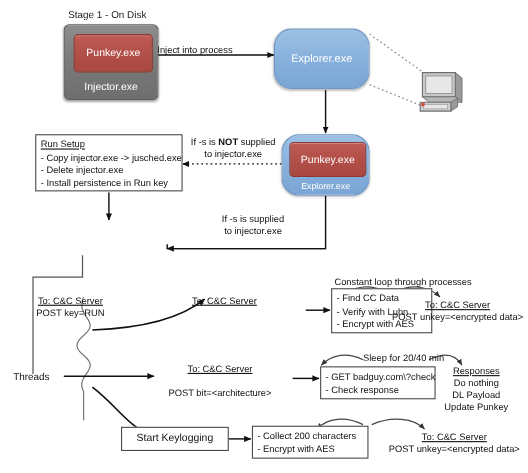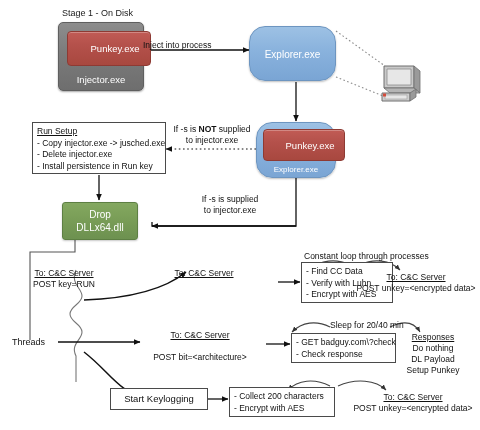--- a/index.html
+++ b/index.html
@@ -38,21 +38,20 @@
   }
   .punkey-inner {
     position: absolute;
     background: linear-gradient(to bottom, #c15b55 0%, #b4514b 40%, #a8483f 100%);
     border: 1px solid #8e3a33;
     border-radius: 4px;
     color: #ffffff;
     font-size: 9.5px;
     display: flex; align-items: center; justify-content: center;
     box-shadow: inset 0 1px 0 rgba(255,255,255,.28);
-    padding-left: 12px;
   }
   .injector-caption {
     position: absolute;
     left: 0; right: 0; bottom: 5px;
     text-align: center;
     color: #ffffff;
     font-size: 9.5px;
   }
 
   
@@ -216,24 +215,20 @@
   <div class="node explorer-shell" style="left:256px; top:122px; width:80px; height:56px;">
     <div class="punkey-inner" style="left:6px; top:6px; width:68px; height:30px;">Punkey.exe</div>
     <div class="explorer-caption">Explorer.exe</div>
   </div>
 
   <div class="txt c" style="left:175px; top:194px; width:110px;">
     <span>If -s is supplied</span><br>
     <span>to injector.exe</span>
   </div>
 
-  <div class="node drop-shell" style="left:62px; top:202px; width:76px; height:38px;">
-    <div>Drop</div>
-    <div>DLLx64.dll</div>
-  </div>
 
   <div class="txt c" style="left:18px; top:268px; width:92px;">
     <span class="u">To: C&amp;C Server</span><br>
     <span>POST key=RUN</span>
   </div>
 
   <div class="txt big" style="left:12px; top:337px;">Threads</div>
 
   <div class="txt c" style="left:130px; top:268px; width:148px;">
     <span class="u">To: C&amp;C Server</span><br>
@@ -262,21 +257,21 @@
     <div class="li">- GET badguy.com\?check</div>
     <div class="li">- Check response</div>
   </div>
 
   <div class="txt" style="left:330px; top:320px;">Sleep for 20/40 min</div>
 
   <div class="txt c" style="left:390px; top:332px; width:86px;">
     <span class="u">Responses</span><br>
     <span>Do nothing</span><br>
     <span>DL Payload</span><br>
-    <span>Setup Punkey</span>
+    <span>Update Punkey</span>
   </div>
 
   <div class="node rect-box center-box" style="left:110px; top:388px; width:98px; height:22px;">Start Keylogging</div>
 
   <div class="node rect-box" style="left:229px; top:387px; width:106px; height:30px;">
     <div class="li">- Collect 200 characters</div>
     <div class="li">- Encrypt with AES</div>
   </div>
 
   <div class="txt c" style="left:348px; top:392px; width:130px;">

